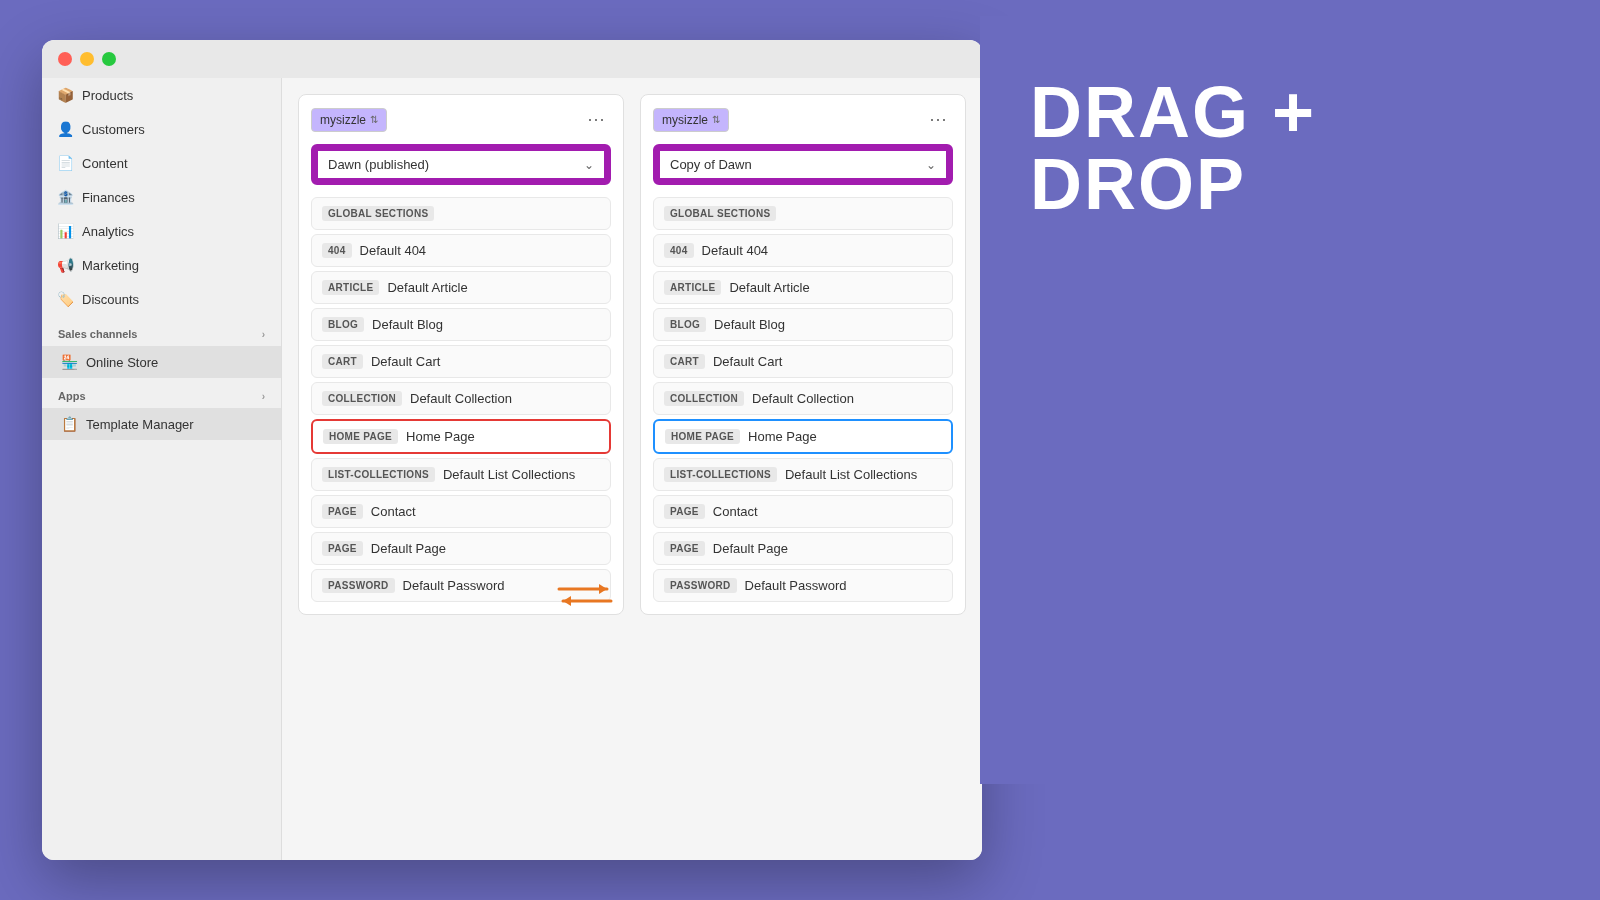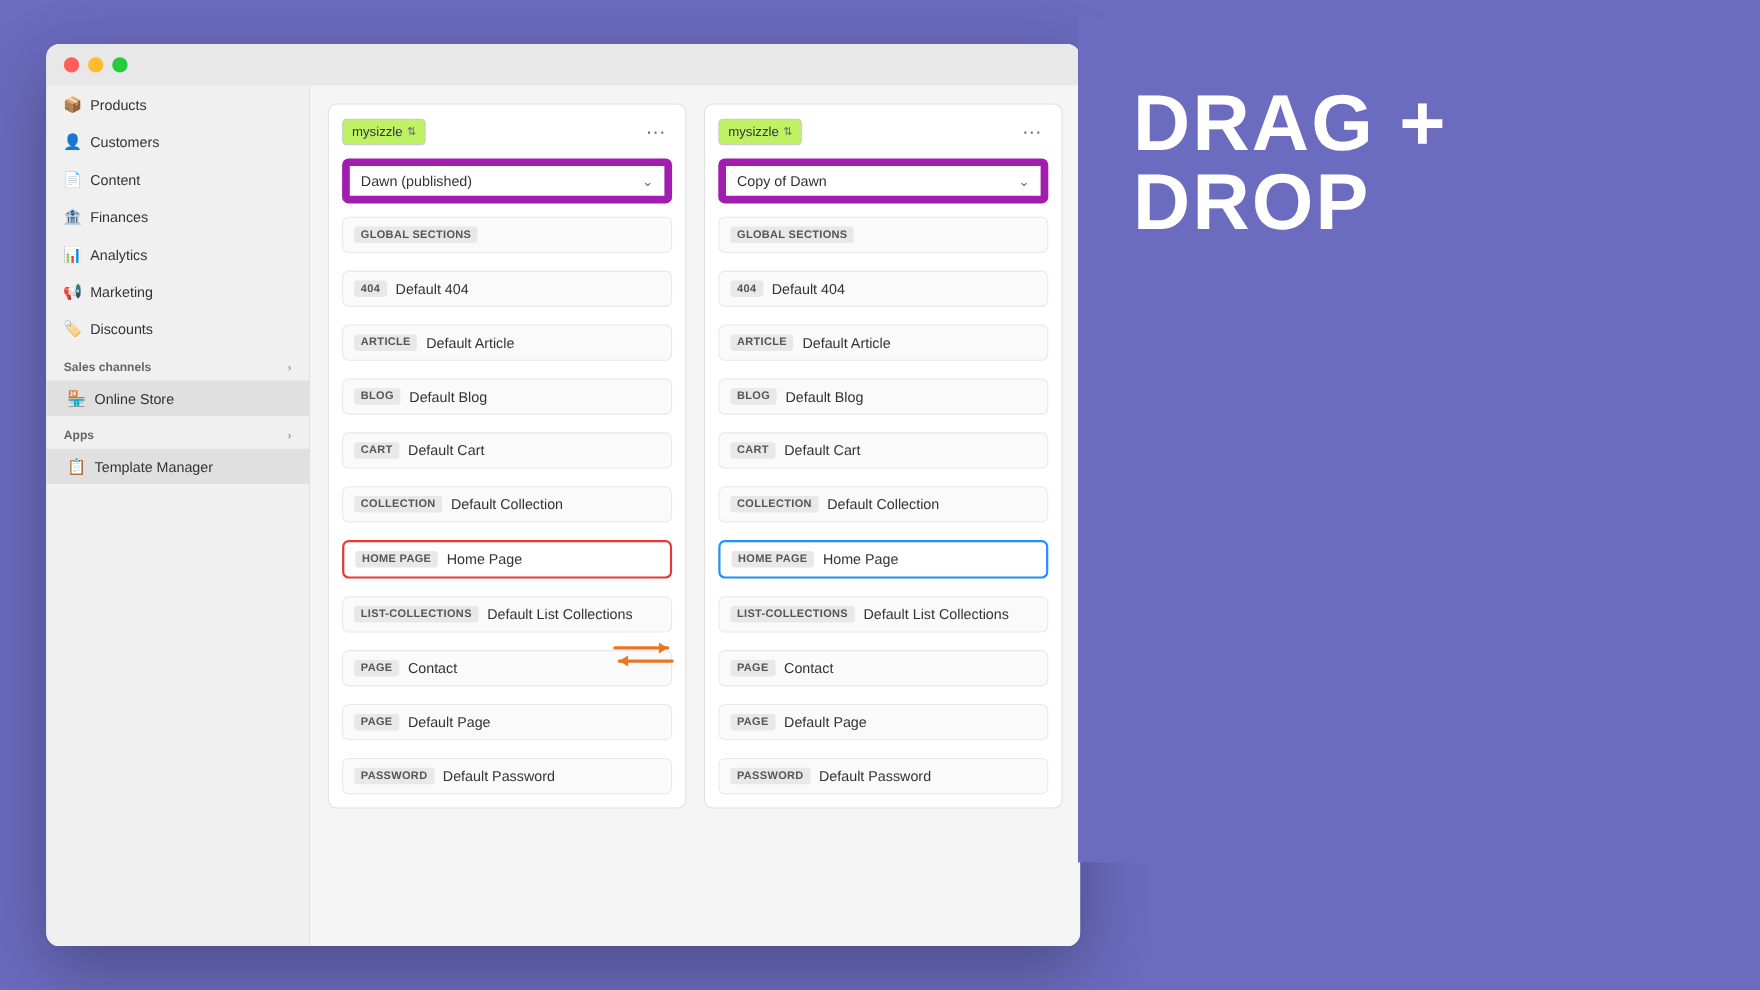--- a/index.html
+++ b/index.html
@@ -138,21 +138,21 @@
       display: flex;
       align-items: center;
       justify-content: space-between;
       margin-bottom: 12px;
     }
 
     .theme-store-badge {
       display: flex;
       align-items: center;
       gap: 4px;
-      background: #bef264;
+      background: #c4b5fd;
       border: 1px solid #ccc;
       border-radius: 4px;
       padding: 4px 8px;
       font-size: 12px;
       color: #333;
     }
 
     .theme-store-badge .badge-arrow {
       font-size: 10px;
       color: #666;
@@ -179,21 +179,21 @@
     }
 
     .theme-select .select-arrow {
       font-size: 12px;
       color: #666;
     }
 
     .template-list {
       display: flex;
       flex-direction: column;
-      gap: 16px;
+      gap: 4px;
     }
 
     .template-row {
       display: flex;
       align-items: center;
       gap: 8px;
       padding: 8px 10px;
       background: #fafafa;
       border: 1px solid #e8e8e8;
       border-radius: 6px;

